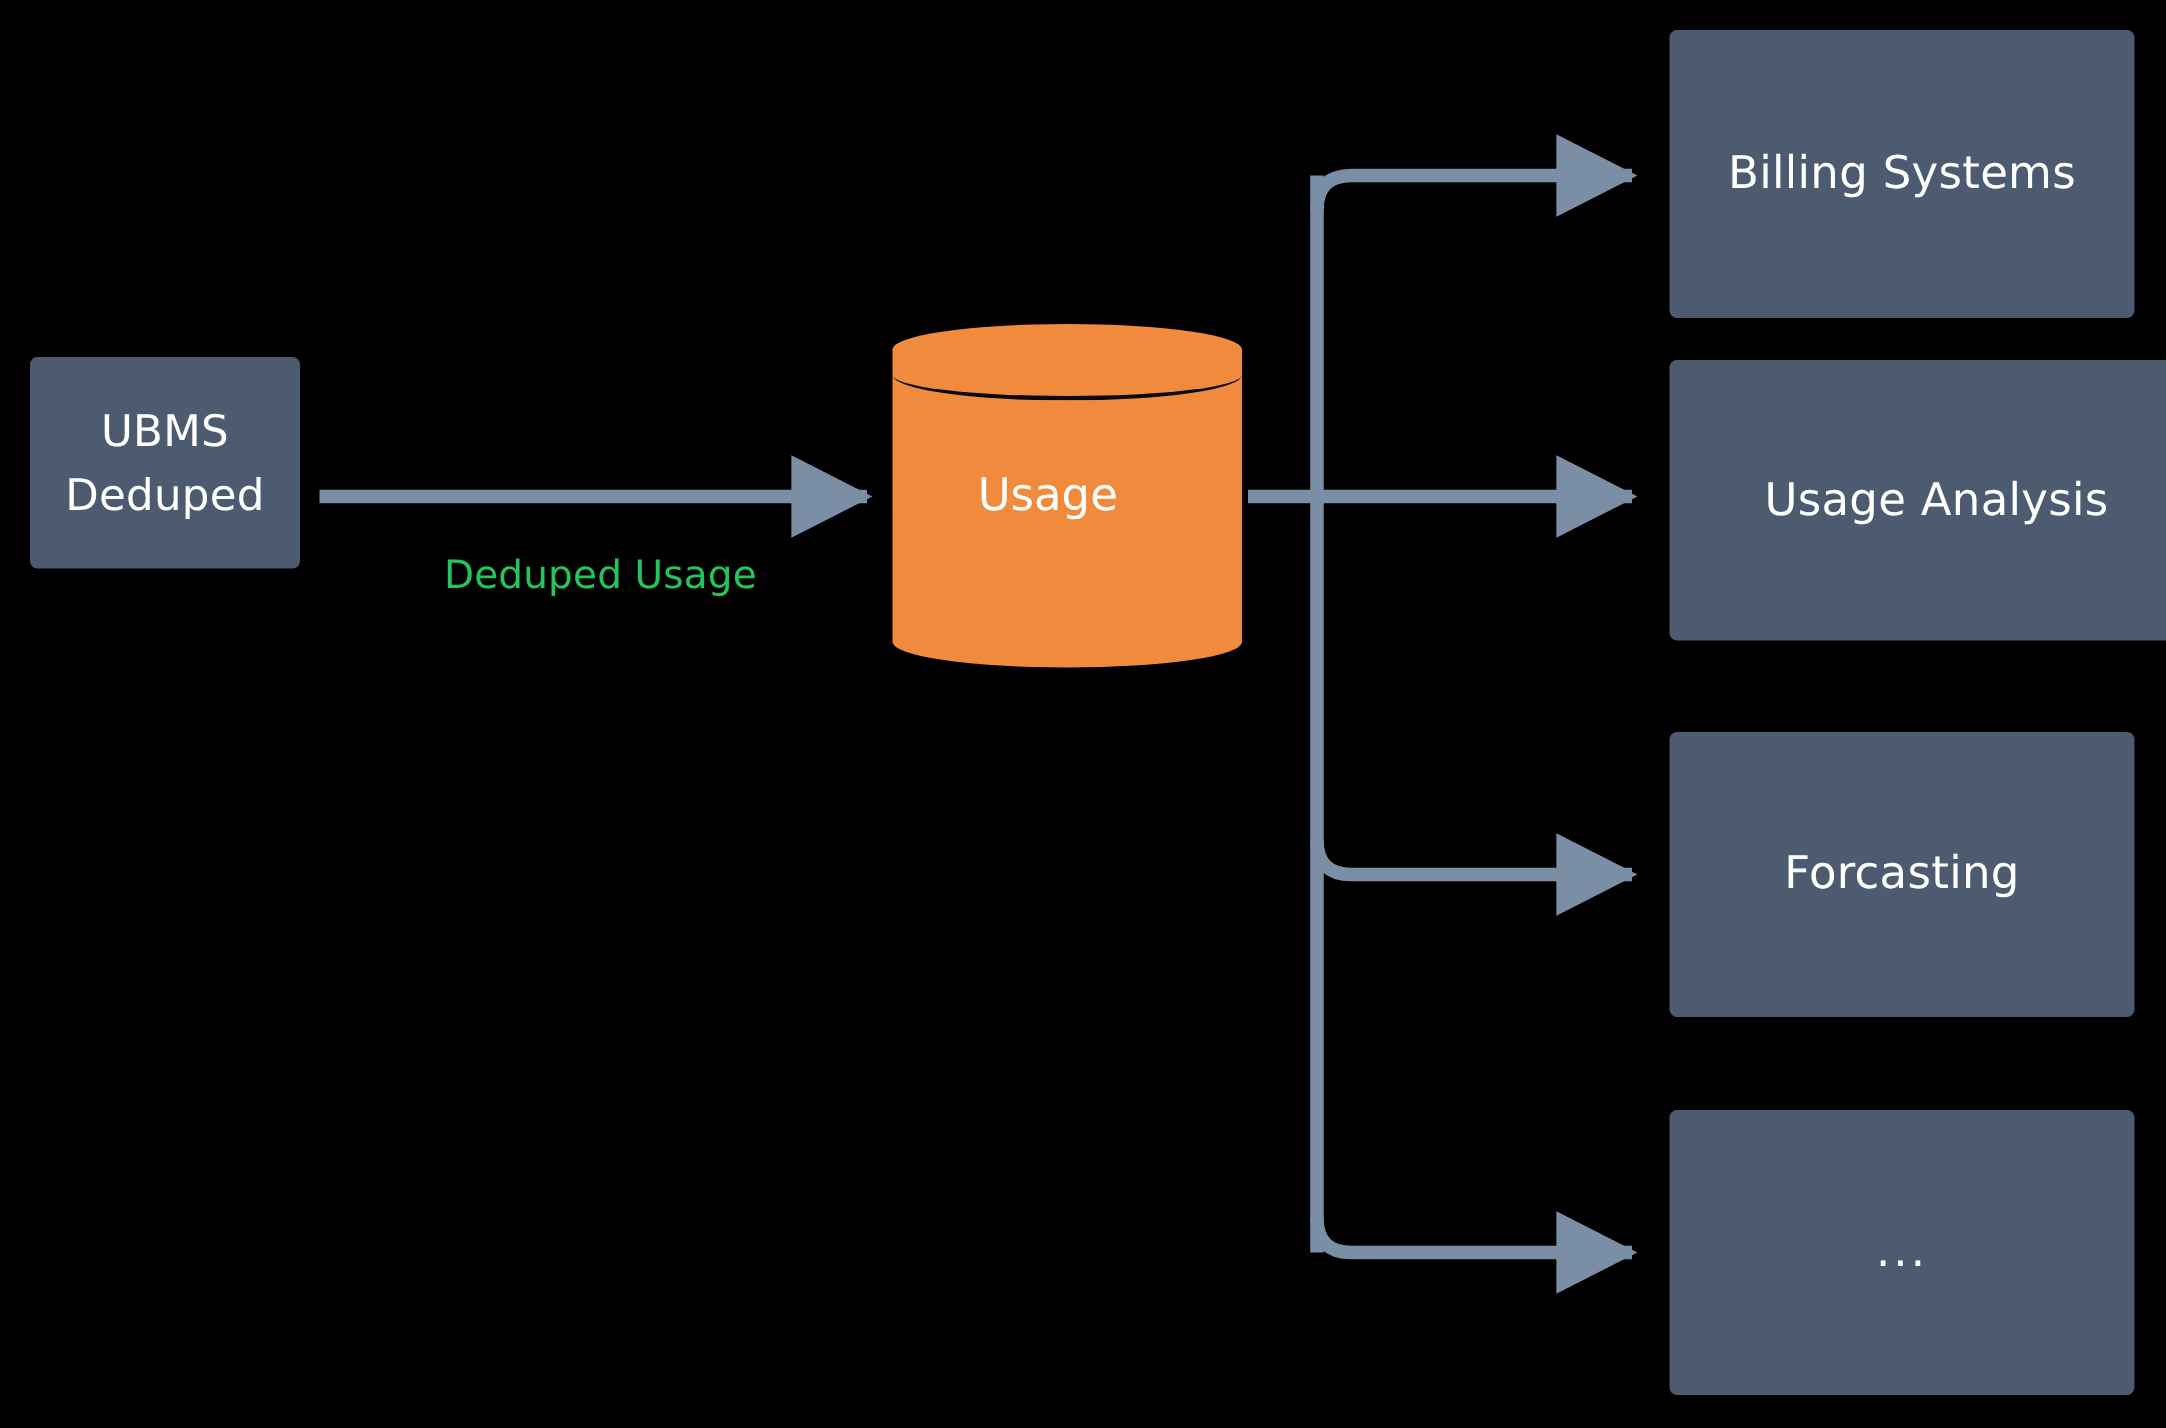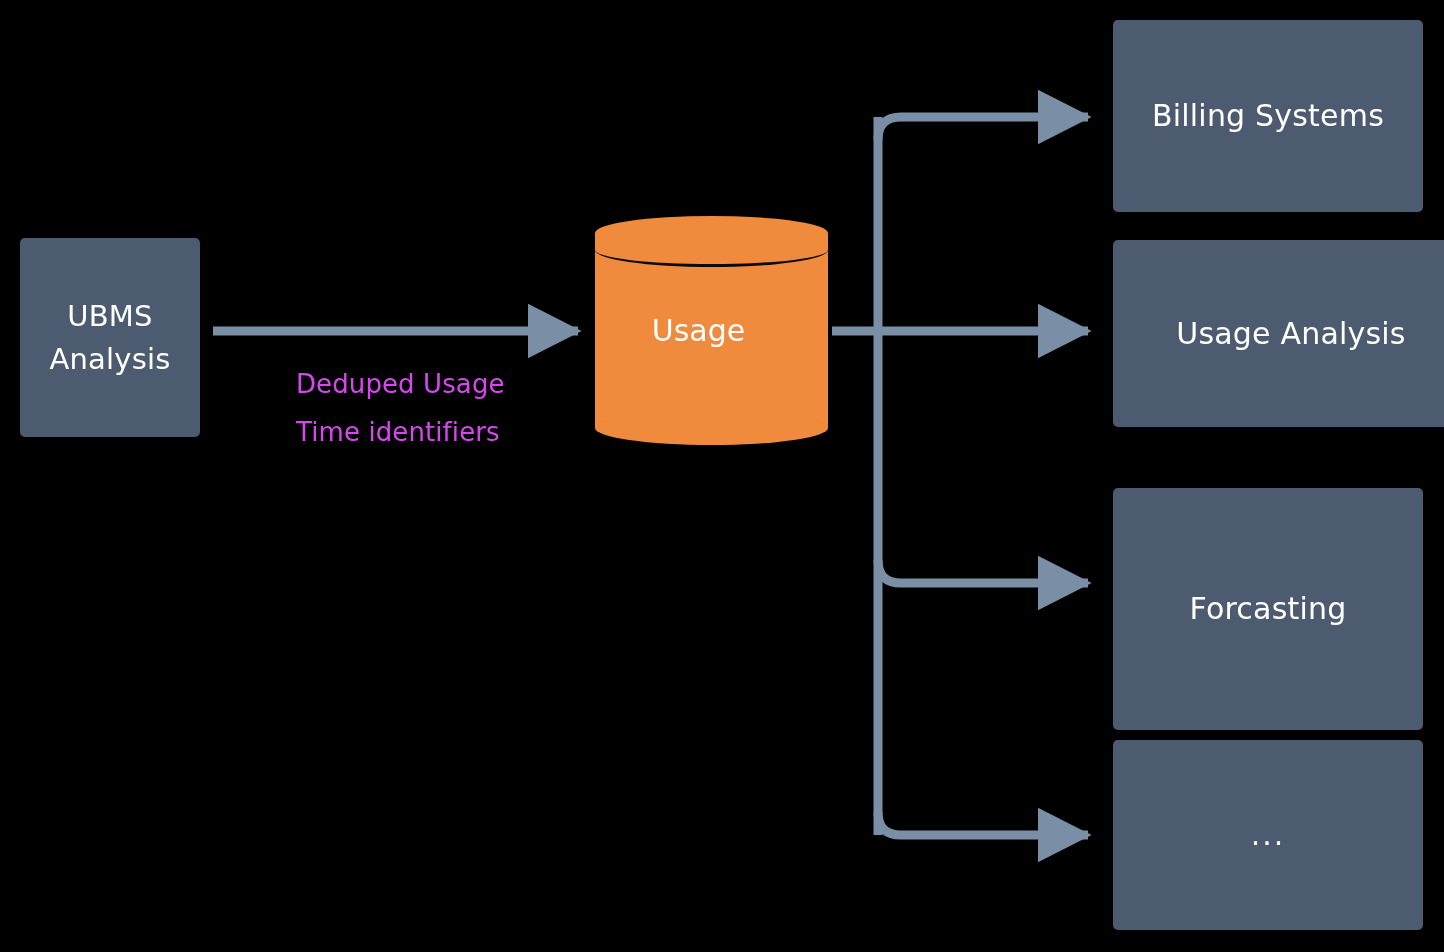--- a/index.html
+++ b/index.html
@@ -97,21 +97,21 @@
     line-height: 1.58;
     text-align: center;
     pointer-events: none;
   }
   
   #edge-label {
     position: absolute;
     left: 296px;
     top: 360px;
     width: 300px;
-    color: #d946ef;
+    color: #22c55e;
     font-size: 26px;
     line-height: 1.85;
     font-weight: 500;
     letter-spacing: 0.1px;
   }
   
   #edges {
     position: absolute;
     left: 0;
     top: 0;
@@ -153,51 +153,50 @@
 
     <g>
       <path d="M 878 560 Q 878 583 901 583 L 1088 583" stroke="#7a8fa6" stroke-width="9" fill="none" stroke-linecap="butt" marker-end="url(#arrowhead)"></path>
     </g>
 
     <g>
       <path d="M 878 812 Q 878 835 901 835 L 1088 835" stroke="#7a8fa6" stroke-width="9" fill="none" stroke-linecap="butt" marker-end="url(#arrowhead)"></path>
     </g>
   </svg>
 
-  <div class="node-box source-node" style="left:20px; top:238px; width:180px; height:199px;">
+  <div class="node-box source-node" style="left:20px; top:238px; width:180px; height:141px;">
     <div style="display:flex;flex-direction:column;align-items:center;line-height:1.45;">
       <span>UBMS</span>
-      <span>Analysis</span>
+      <span>Deduped</span>
     </div>
   </div>
 
   <div id="edge-label">
     <div>Deduped Usage</div>
-    <div>Time identifiers</div>
   </div>
 
   <div id="cylinder">
     <div class="cyl-body"></div>
     <div class="cyl-bottom"></div>
     <div class="cyl-top"></div>
     <div class="cyl-seam"></div>
     <div class="cyl-label">
       <span>Usage</span>
     </div>
   </div>
 
   <div class="node-box" style="left:1113px; top:20px; width:310px; height:192px;">
     <span>Billing Systems</span>
   </div>
 
   <div class="node-box" style="left:1113px; top:240px; width:356px; height:187px;">
     <span>Usage Analysis</span>
   </div>
 
-  <div class="node-box" style="left:1113px; top:488px; width:310px; height:242px;">
+  <div class="node-box" style="left:1113px; top:488px; width:310px; height:190px;">
     <span>Forcasting</span>
   </div>
 
   <div class="node-box" style="left:1113px; top:740px; width:310px; height:190px;">
     <span class="ellipsis-label">...</span>
   </div>
 
 </div>
 
 </body></html>

